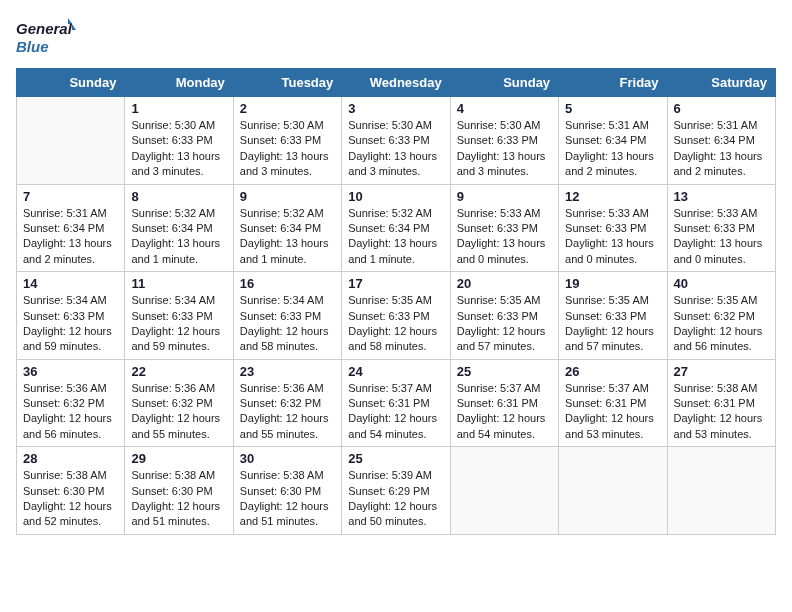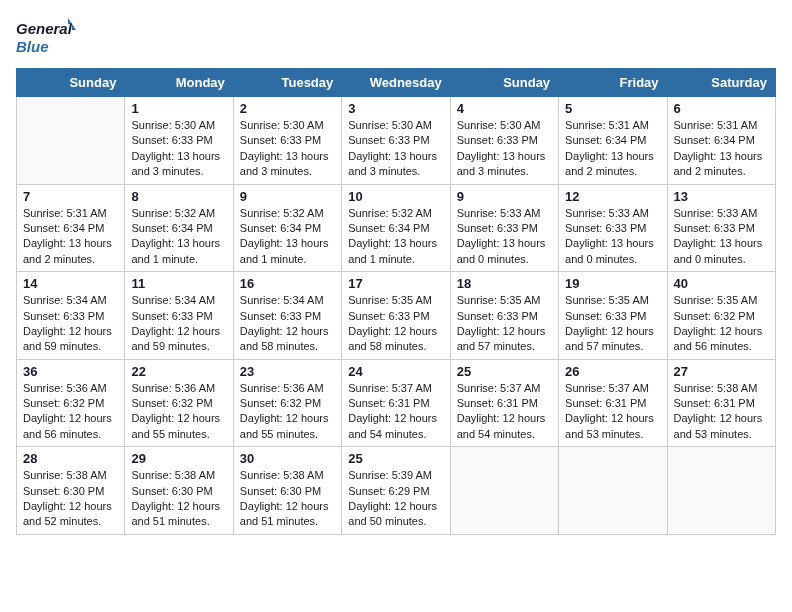--- a/index.html
+++ b/index.html
@@ -174,21 +174,21 @@
         </td>
         <td>
           <span class="day-num">16</span>
           <div class="day-info">Sunrise: 5:34 AM<br>Sunset: 6:33 PM<br>Daylight: 12 hours<br>and 58 minutes.</div>
         </td>
         <td>
           <span class="day-num">17</span>
           <div class="day-info">Sunrise: 5:35 AM<br>Sunset: 6:33 PM<br>Daylight: 12 hours<br>and 58 minutes.</div>
         </td>
         <td>
-          <span class="day-num">18</span>
+          <span class="day-num">20</span>
           <div class="day-info">Sunrise: 5:35 AM<br>Sunset: 6:33 PM<br>Daylight: 12 hours<br>and 57 minutes.</div>
         </td>
         <td>
           <span class="day-num">19</span>
           <div class="day-info">Sunrise: 5:35 AM<br>Sunset: 6:33 PM<br>Daylight: 12 hours<br>and 57 minutes.</div>
         </td>
         <td>
           <span class="day-num">40</span>
           <div class="day-info">Sunrise: 5:35 AM<br>Sunset: 6:32 PM<br>Daylight: 12 hours<br>and 56 minutes.</div>
         </td>

